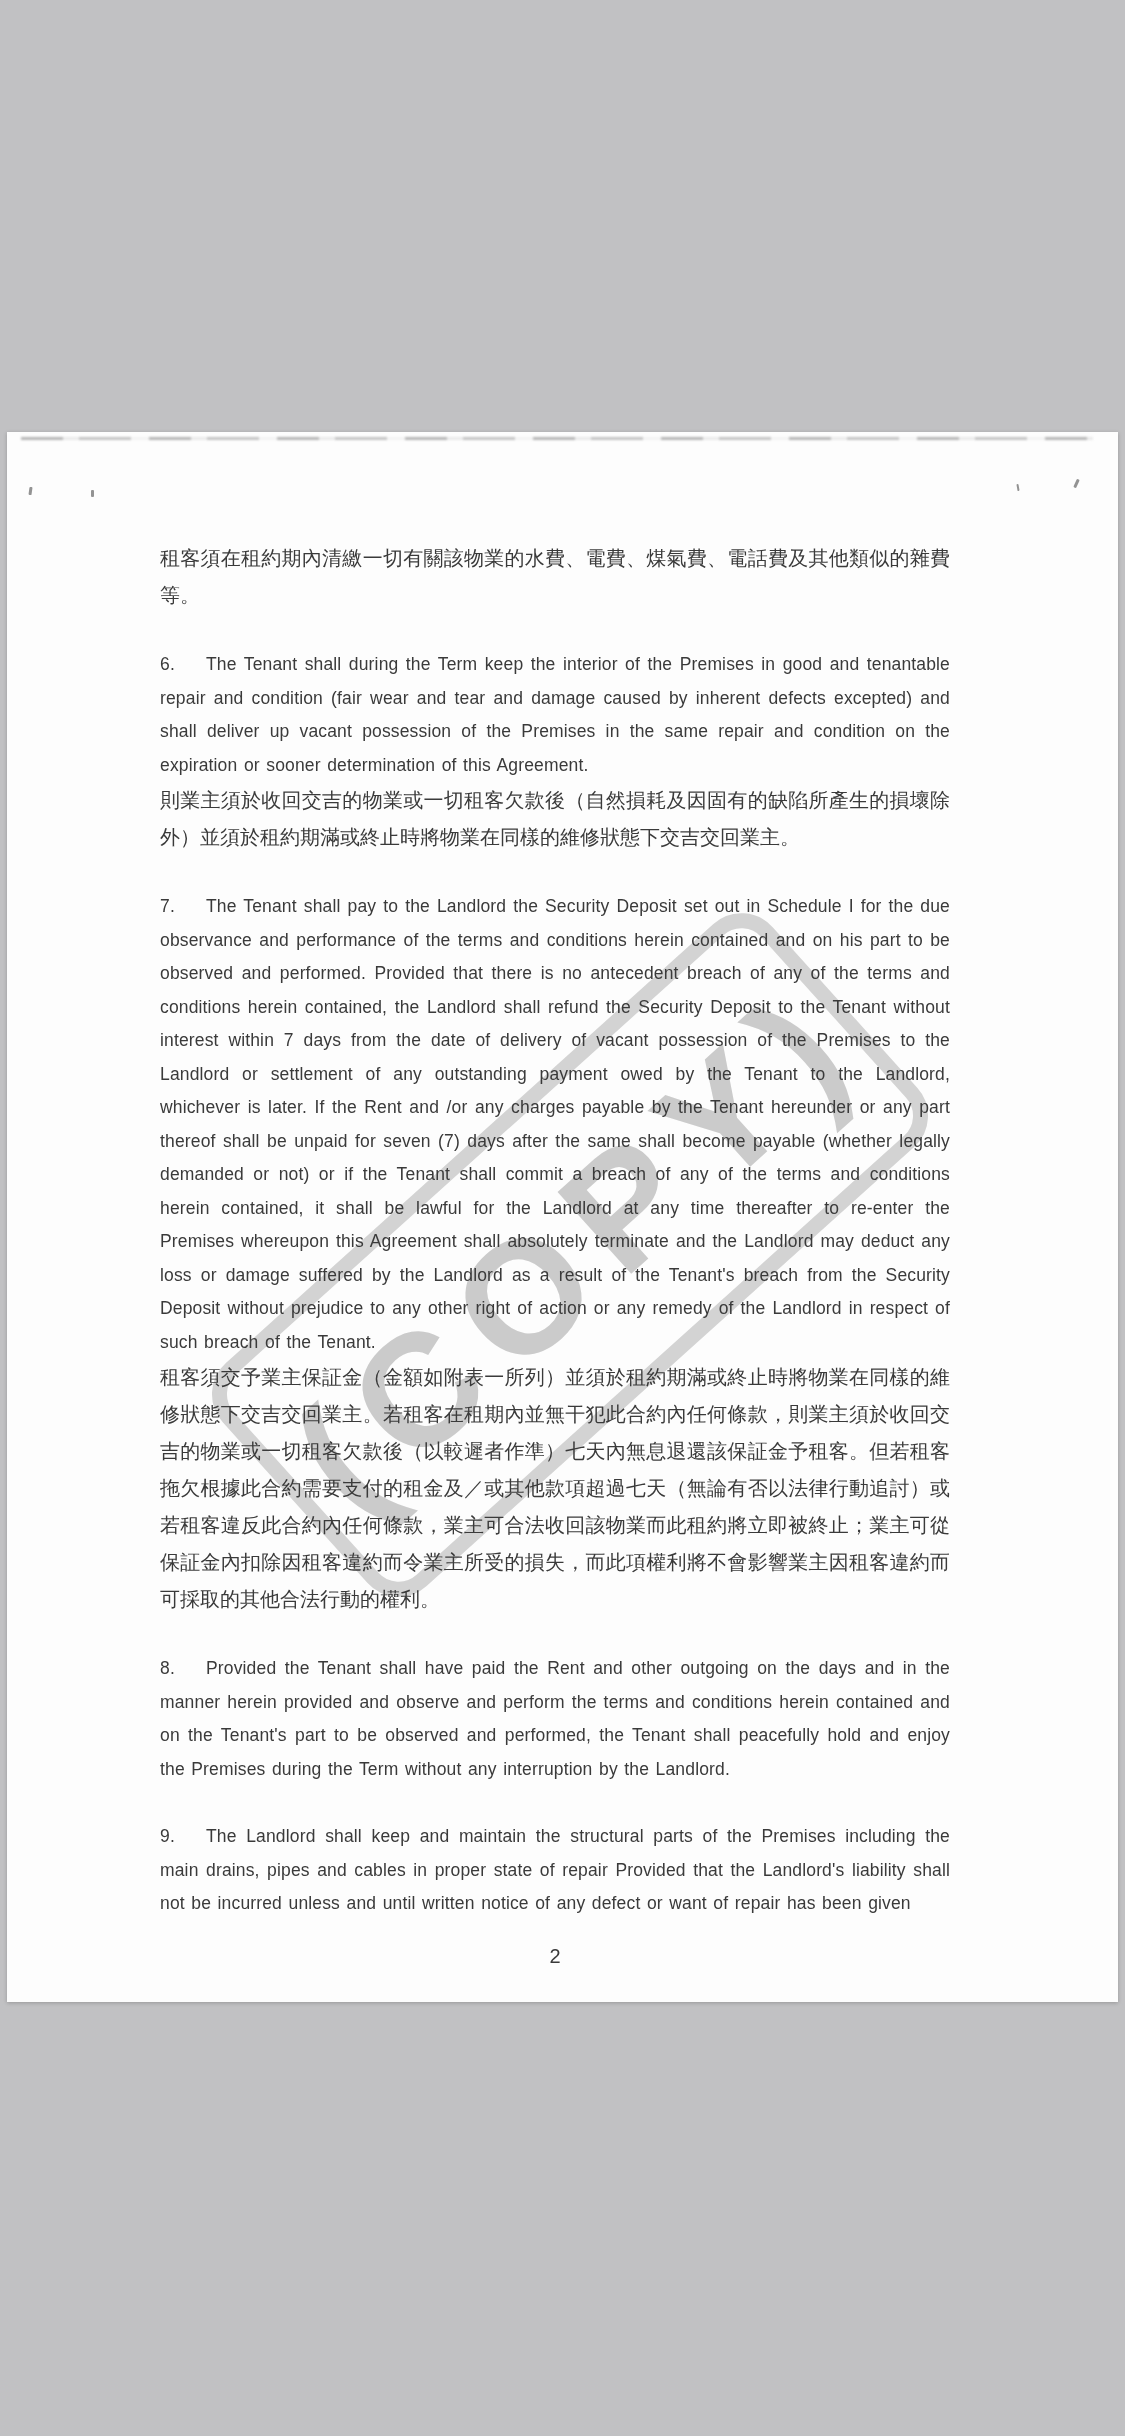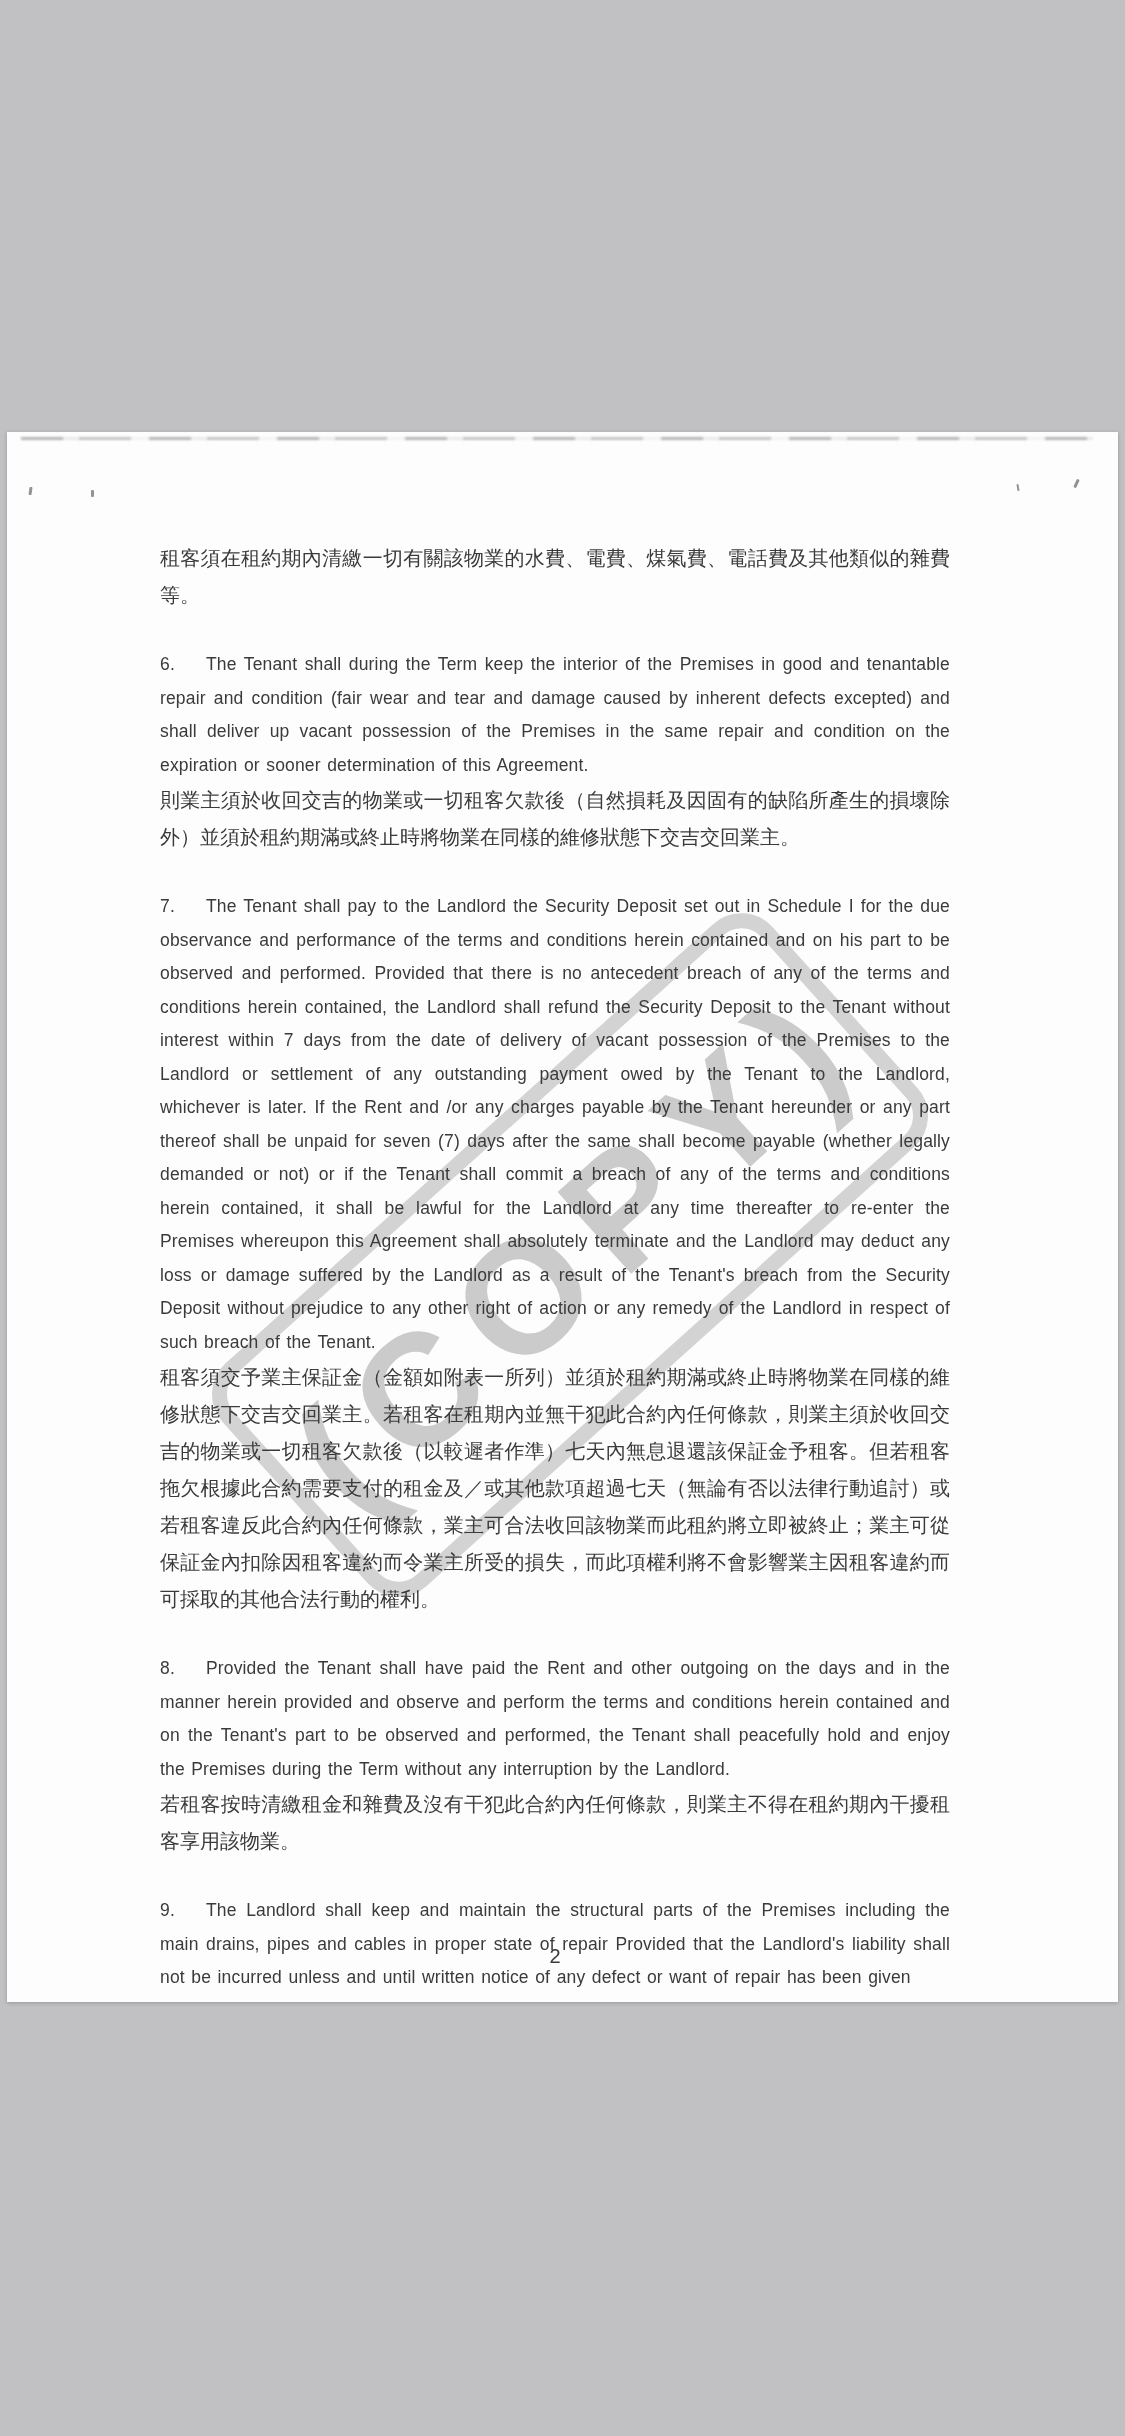--- a/index.html
+++ b/index.html
@@ -92,21 +92,20 @@
       <div class="clause">
         <div class="en"><span class="cnum">6.</span>The Tenant shall during the Term keep the interior of the Premises in good and tenantable repair and condition (fair wear and tear and damage caused by inherent defects excepted) and shall deliver up vacant possession of the Premises in the same repair and condition on the expiration or sooner determination of this Agreement.</div>
         <div class="zh">則業主須於收回交吉的物業或一切租客欠款後（自然損耗及因固有的缺陷所產生的損壞除外）並須於租約期滿或終止時將物業在同樣的維修狀態下交吉交回業主。</div>
       </div>
       <div class="clause">
         <div class="en"><span class="cnum">7.</span>The Tenant shall pay to the Landlord the Security Deposit set out in Schedule I for the due observance and performance of the terms and conditions herein contained and on his part to be observed and performed. Provided that there is no antecedent breach of any of the terms and conditions herein contained, the Landlord shall refund the Security Deposit to the Tenant without interest within 7 days from the date of delivery of vacant possession of the Premises to the Landlord or settlement of any outstanding payment owed by the Tenant to the Landlord, whichever is later. If the Rent and /or any charges payable by the Tenant hereunder or any part thereof shall be unpaid for seven (7) days after the same shall become payable (whether legally demanded or not) or if the Tenant shall commit a breach of any of the terms and conditions herein contained, it shall be lawful for the Landlord at any time thereafter to re-enter the Premises whereupon this Agreement shall absolutely terminate and the Landlord may deduct any loss or damage suffered by the Landlord as a result of the Tenant's breach from the Security Deposit without prejudice to any other right of action or any remedy of the Landlord in respect of such breach of the Tenant.</div>
         <div class="zh">租客須交予業主保証金（金額如附表一所列）並須於租約期滿或終止時將物業在同樣的維修狀態下交吉交回業主。若租客在租期內並無干犯此合約內任何條款，則業主須於收回交吉的物業或一切租客欠款後（以較遲者作準）七天內無息退還該保証金予租客。但若租客拖欠根據此合約需要支付的租金及／或其他款項超過七天（無論有否以法律行動追討）或若租客違反此合約內任何條款，業主可合法收回該物業而此租約將立即被終止；業主可從保証金內扣除因租客違約而令業主所受的損失，而此項權利將不會影響業主因租客違約而可採取的其他合法行動的權利。</div>
       </div>
       <div class="clause">
         <div class="en"><span class="cnum">8.</span>Provided the Tenant shall have paid the Rent and other outgoing on the days and in the manner herein provided and observe and perform the terms and conditions herein contained and on the Tenant's part to be observed and performed, the Tenant shall peacefully hold and enjoy the Premises during the Term without any interruption by the Landlord.</div>
-        <div class="zh">若租客按時清繳租金和雜費及沒有干犯此合約內任何條款，則業主不得在租約期內干擾租客享用該物業。</div>
       </div>
       <div class="clause">
         <div class="en"><span class="cnum">9.</span>The Landlord shall keep and maintain the structural parts of the Premises including the main drains, pipes and cables in proper state of repair Provided that the Landlord's liability shall not be incurred unless and until written notice of any defect or want of repair has been given</div>
       </div>
     </div>
 
   <div class="pagenum">2</div>
 </div>
 
 </body></html>

